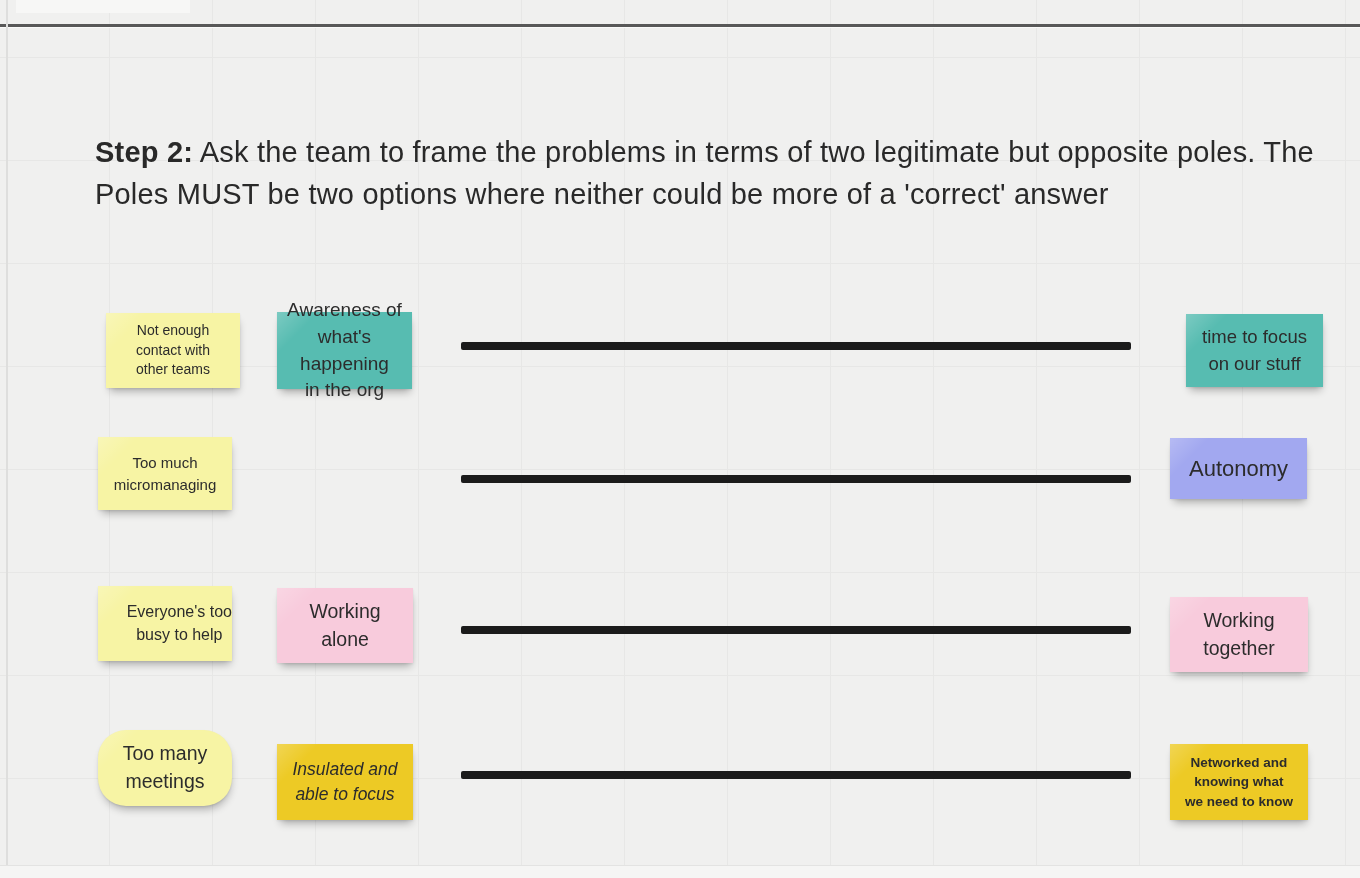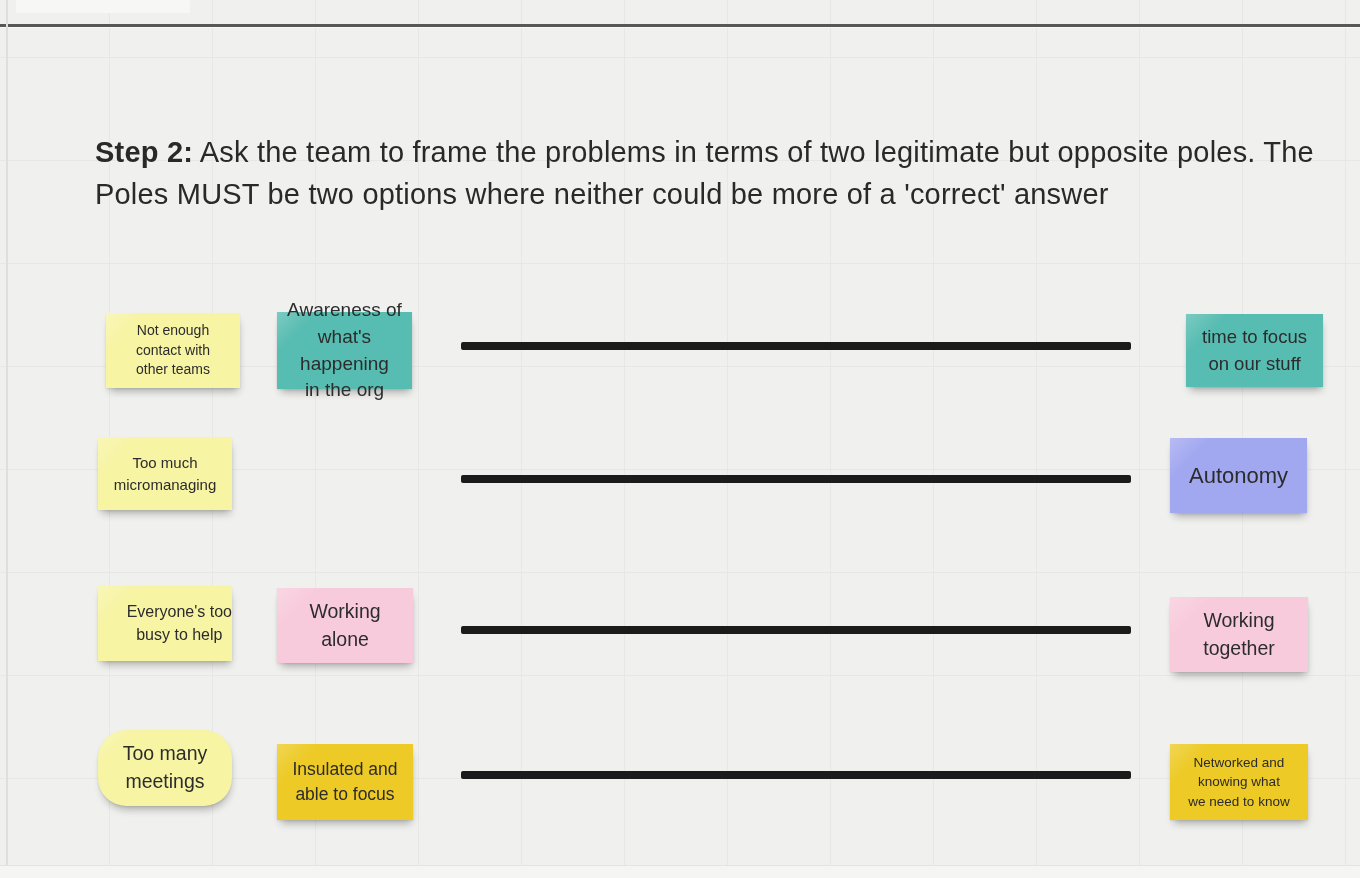--- a/index.html
+++ b/index.html
@@ -57,21 +57,21 @@
   <div class="note" style="left: 1170px; top: 314px; width: 137px; height: 73px; font-size: 18.5px; background-color: rgb(87, 188, 177); margin-left: 16px;">
     <span>time to focus
 on our stuff</span>
   </div>
 
   <div class="note" style="left: 98px; top: 437px; width: 134px; height: 73px; font-size: 15px; background-color: rgb(247, 244, 164);">
     <span>Too much
 micromanaging</span>
   </div>
   <div class="pole-line" style="left:461px;top:475px;width:670px;"></div>
-  <div class="note" style="left: 1170px; top: 438px; width: 137px; height: 75px; font-size: 22px; background-color: rgb(162, 168, 240);">
+  <div class="note" style="left: 1170px; top: 438px; width: 137px; height: 61px; font-size: 22px; background-color: rgb(162, 168, 240);">
     <span>Autonomy</span>
   </div>
 
   <div class="note" style="left: 98px; top: 586px; width: 134px; height: 75px; font-size: 16px; background-color: rgb(247, 244, 164); justify-content: flex-end;">
     <span>Everyone's too
 busy to help</span>
   </div>
   <div class="note" style="left: 277px; top: 588px; width: 136px; height: 75px; font-size: 19.5px; background-color: rgb(248, 203, 220);">
     <span>Working
 alone</span>
@@ -79,24 +79,24 @@
   <div class="pole-line" style="left:461px;top:626px;width:670px;"></div>
   <div class="note" style="left: 1170px; top: 597px; width: 138px; height: 75px; font-size: 19.5px; background-color: rgb(248, 203, 220);">
     <span>Working
 together</span>
   </div>
 
   <div class="note" style="left: 98px; top: 730px; width: 134px; height: 76px; font-size: 19.5px; background-color: rgb(247, 244, 164); border-radius: 28px;">
     <span>Too many
 meetings</span>
   </div>
-  <div class="note" style="left: 277px; top: 744px; width: 136px; height: 76px; font-size: 17.5px; background-color: rgb(237, 202, 37);">
+  <div class="note" style="left: 277px; top: 744px; width: 136px; height: 76px; font-size: 17.5px; background-color: rgb(237, 202, 37); font-style: italic;">
     <span>Insulated and
 able to focus</span>
   </div>
   <div class="pole-line" style="left:461px;top:771px;width:670px;"></div>
-  <div class="note" style="left: 1170px; top: 744px; width: 138px; height: 76px; font-size: 13.5px; background-color: rgb(237, 202, 37);">
+  <div class="note" style="left: 1170px; top: 744px; width: 138px; height: 76px; font-size: 13.5px; background-color: rgb(237, 202, 37); font-weight: bold;">
     <span>Networked and
 knowing what
 we need to know</span>
   </div>
 
 </div>
 
 </body></html>

